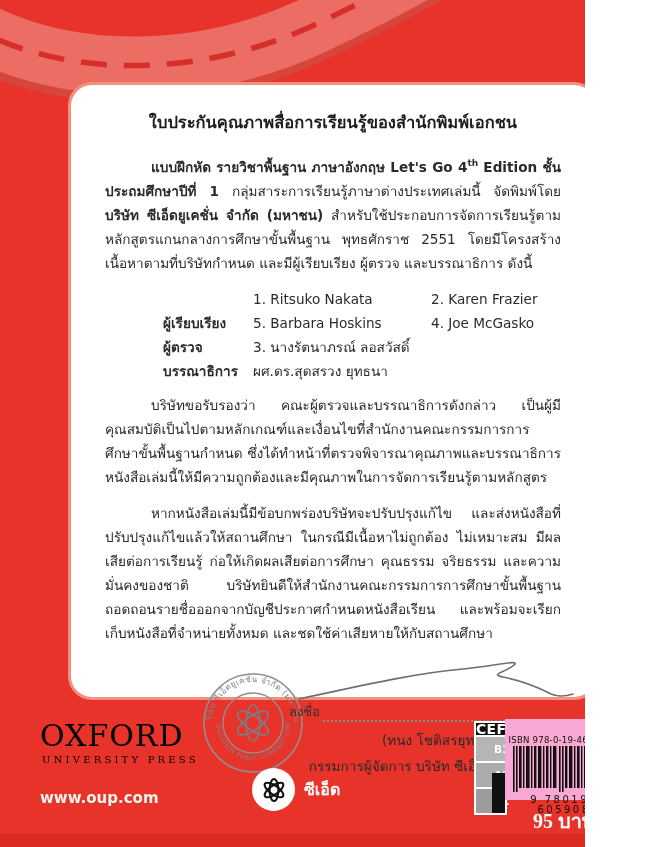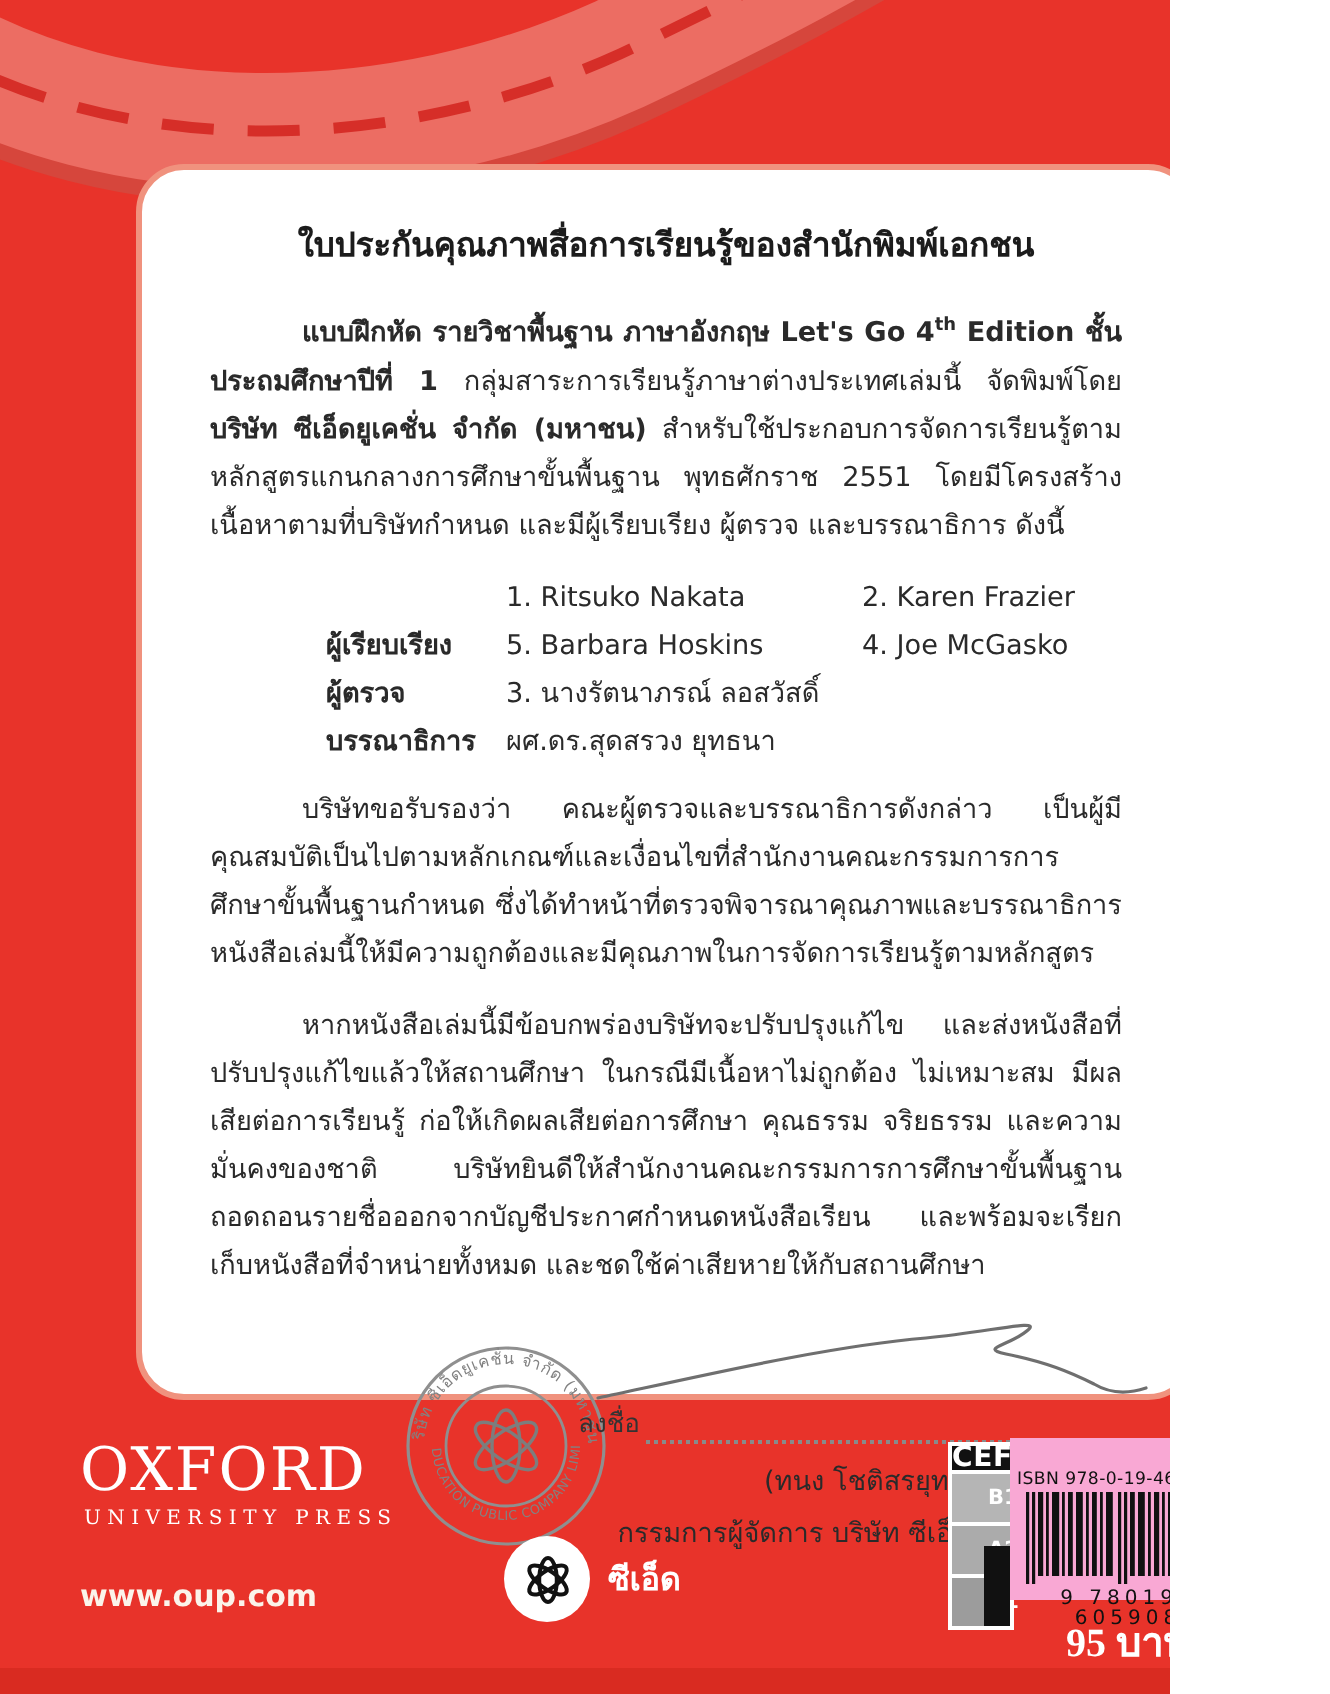--- a/index.html
+++ b/index.html
@@ -21,21 +21,21 @@
   .stack{display:flex;flex-direction:column;}
   
   .sig-block{position:relative;height:140px;margin-top:2px;}
   .stamp{position:absolute;left:96px;top:14px;}
   .sig-scribble{position:absolute;left:190px;top:0px;}
   .sign-row{position:absolute;left:184px;top:44px;display:flex;align-items:flex-end;font-size:13px;color:#333;}
   .dotline{display:inline-block;width:250px;border-bottom:2px dotted #8a8a8a;height:13px;margin-left:3px;}
   .sig-name{position:absolute;left:180px;top:72px;width:300px;text-align:center;font-size:13.6px;color:#2a2a2a;}
   .sig-pos{position:absolute;left:140px;top:98px;width:440px;text-align:center;font-size:13.6px;color:#2a2a2a;}
   
-  .oxford{position:absolute;left:40px;top:720px;color:#ffffff;}
+  .oxford{position:absolute;left:40px;top:720px;color:#000000;}
   .oxford-word{font-family:"DejaVu Serif","Liberation Serif",serif;font-size:30px;letter-spacing:1px;line-height:32px;}
   .oxford-sub{font-family:"DejaVu Serif","Liberation Serif",serif;font-size:10px;letter-spacing:3.2px;margin-top:2px;padding-left:2px;}
   .website{position:absolute;left:40px;top:789px;color:#fbf4ea;font-size:15px;font-weight:600;}
   .seed{position:absolute;left:252px;top:768px;display:flex;align-items:center;gap:9px;}
   .seed-circle{width:43px;height:43px;border-radius:50%;background:#ffffff;display:flex;align-items:center;justify-content:center;}
   .seed-label{color:#ffffff;font-size:16px;font-weight:bold;}
   .cefr{position:absolute;left:474px;top:721px;width:33px;height:94px;background:#ffffff;box-sizing:border-box;padding:2px;}
   .cefr-head{background:#111;color:#fff;font-size:14px;font-weight:bold;text-align:center;height:12px;line-height:12px;letter-spacing:0.3px;}
   .cefr-row{margin-top:2px;height:24px;line-height:24px;color:#fff;font-weight:bold;font-size:10.5px;padding-left:18px;}
   .cefr-b1{background:#b5b5b5;}

